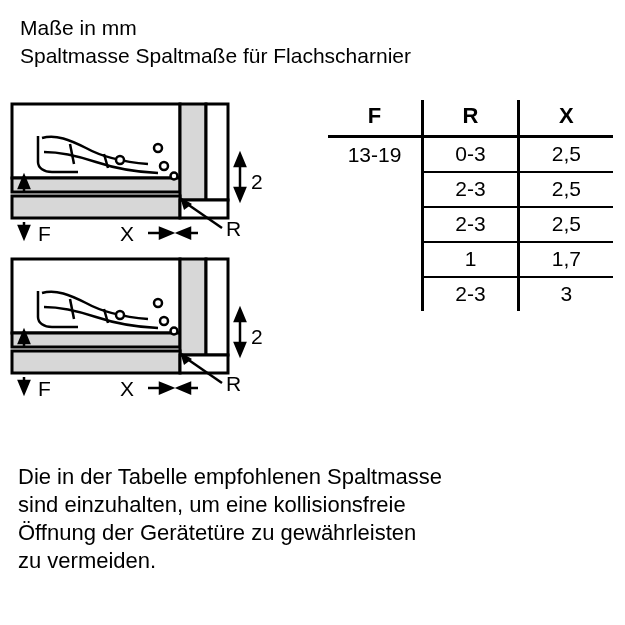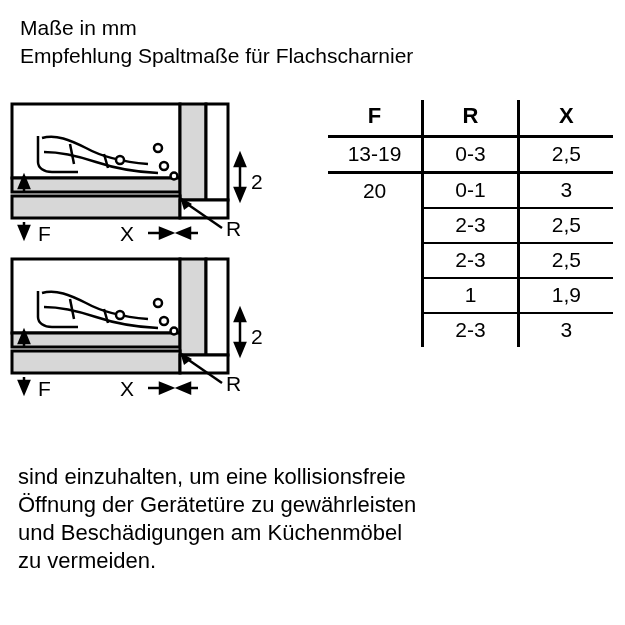--- a/index.html
+++ b/index.html
@@ -85,21 +85,21 @@
   }
   svg { display: block; }
 </style>
 </head>
 <body>
 
 <div class="page">
 
   <div class="heading">
     <div class="line">Maße in mm</div>
-    <div class="line">Empfehlung Spaltmaße für Flachscharnier</div>
+    <div class="line">Spaltmasse Spaltmaße für Flachscharnier</div>
   </div>
 
   <div class="diagram-area">
     <svg width="300" height="330" viewBox="0 0 300 330">
 
       <g>
 
         <rect x="4" y="8" width="168" height="74" fill="#ffffff" stroke="#000000" stroke-width="3"></rect>
 
         <rect x="4" y="82" width="168" height="14" fill="#d7d7d7" stroke="#000000" stroke-width="3"></rect>
@@ -213,49 +213,44 @@
           <th class="col-r">R</th>
           <th class="col-x">X</th>
         </tr>
       </thead>
       <tbody>
         <tr>
           <td class="col-f">13-19</td>
           <td class="col-r">0-3</td>
           <td class="col-x">2,5</td>
         </tr>
-        <tr class="rowline-thick">
-          <td class="col-f">20</td>
-          <td class="col-r">0-1</td>
-          <td class="col-x">3</td>
-        </tr>
         <tr class="rowline">
           <td class="col-f nolinecell"></td>
           <td class="col-r">2-3</td>
           <td class="col-x">2,5</td>
         </tr>
         <tr class="rowline">
           <td class="col-f nolinecell"></td>
           <td class="col-r">2-3</td>
           <td class="col-x">2,5</td>
         </tr>
         <tr class="rowline">
           <td class="col-f nolinecell"></td>
           <td class="col-r">1</td>
-          <td class="col-x">1,9</td>
+          <td class="col-x">1,7</td>
         </tr>
         <tr class="rowline">
           <td class="col-f nolinecell"></td>
           <td class="col-r">2-3</td>
           <td class="col-x">3</td>
         </tr>
       </tbody>
     </table>
   </div>
 
   <div class="footer">
+    <div class="line">Die in der Tabelle empfohlenen Spaltmasse</div>
     <div class="line">sind einzuhalten, um eine kollisionsfreie</div>
     <div class="line">Öffnung der Gerätetüre zu gewährleisten</div>
-    <div class="line">und Beschädigungen am Küchenmöbel</div>
     <div class="line">zu vermeiden.</div>
   </div>
 
 </div>
 
 </body></html>

